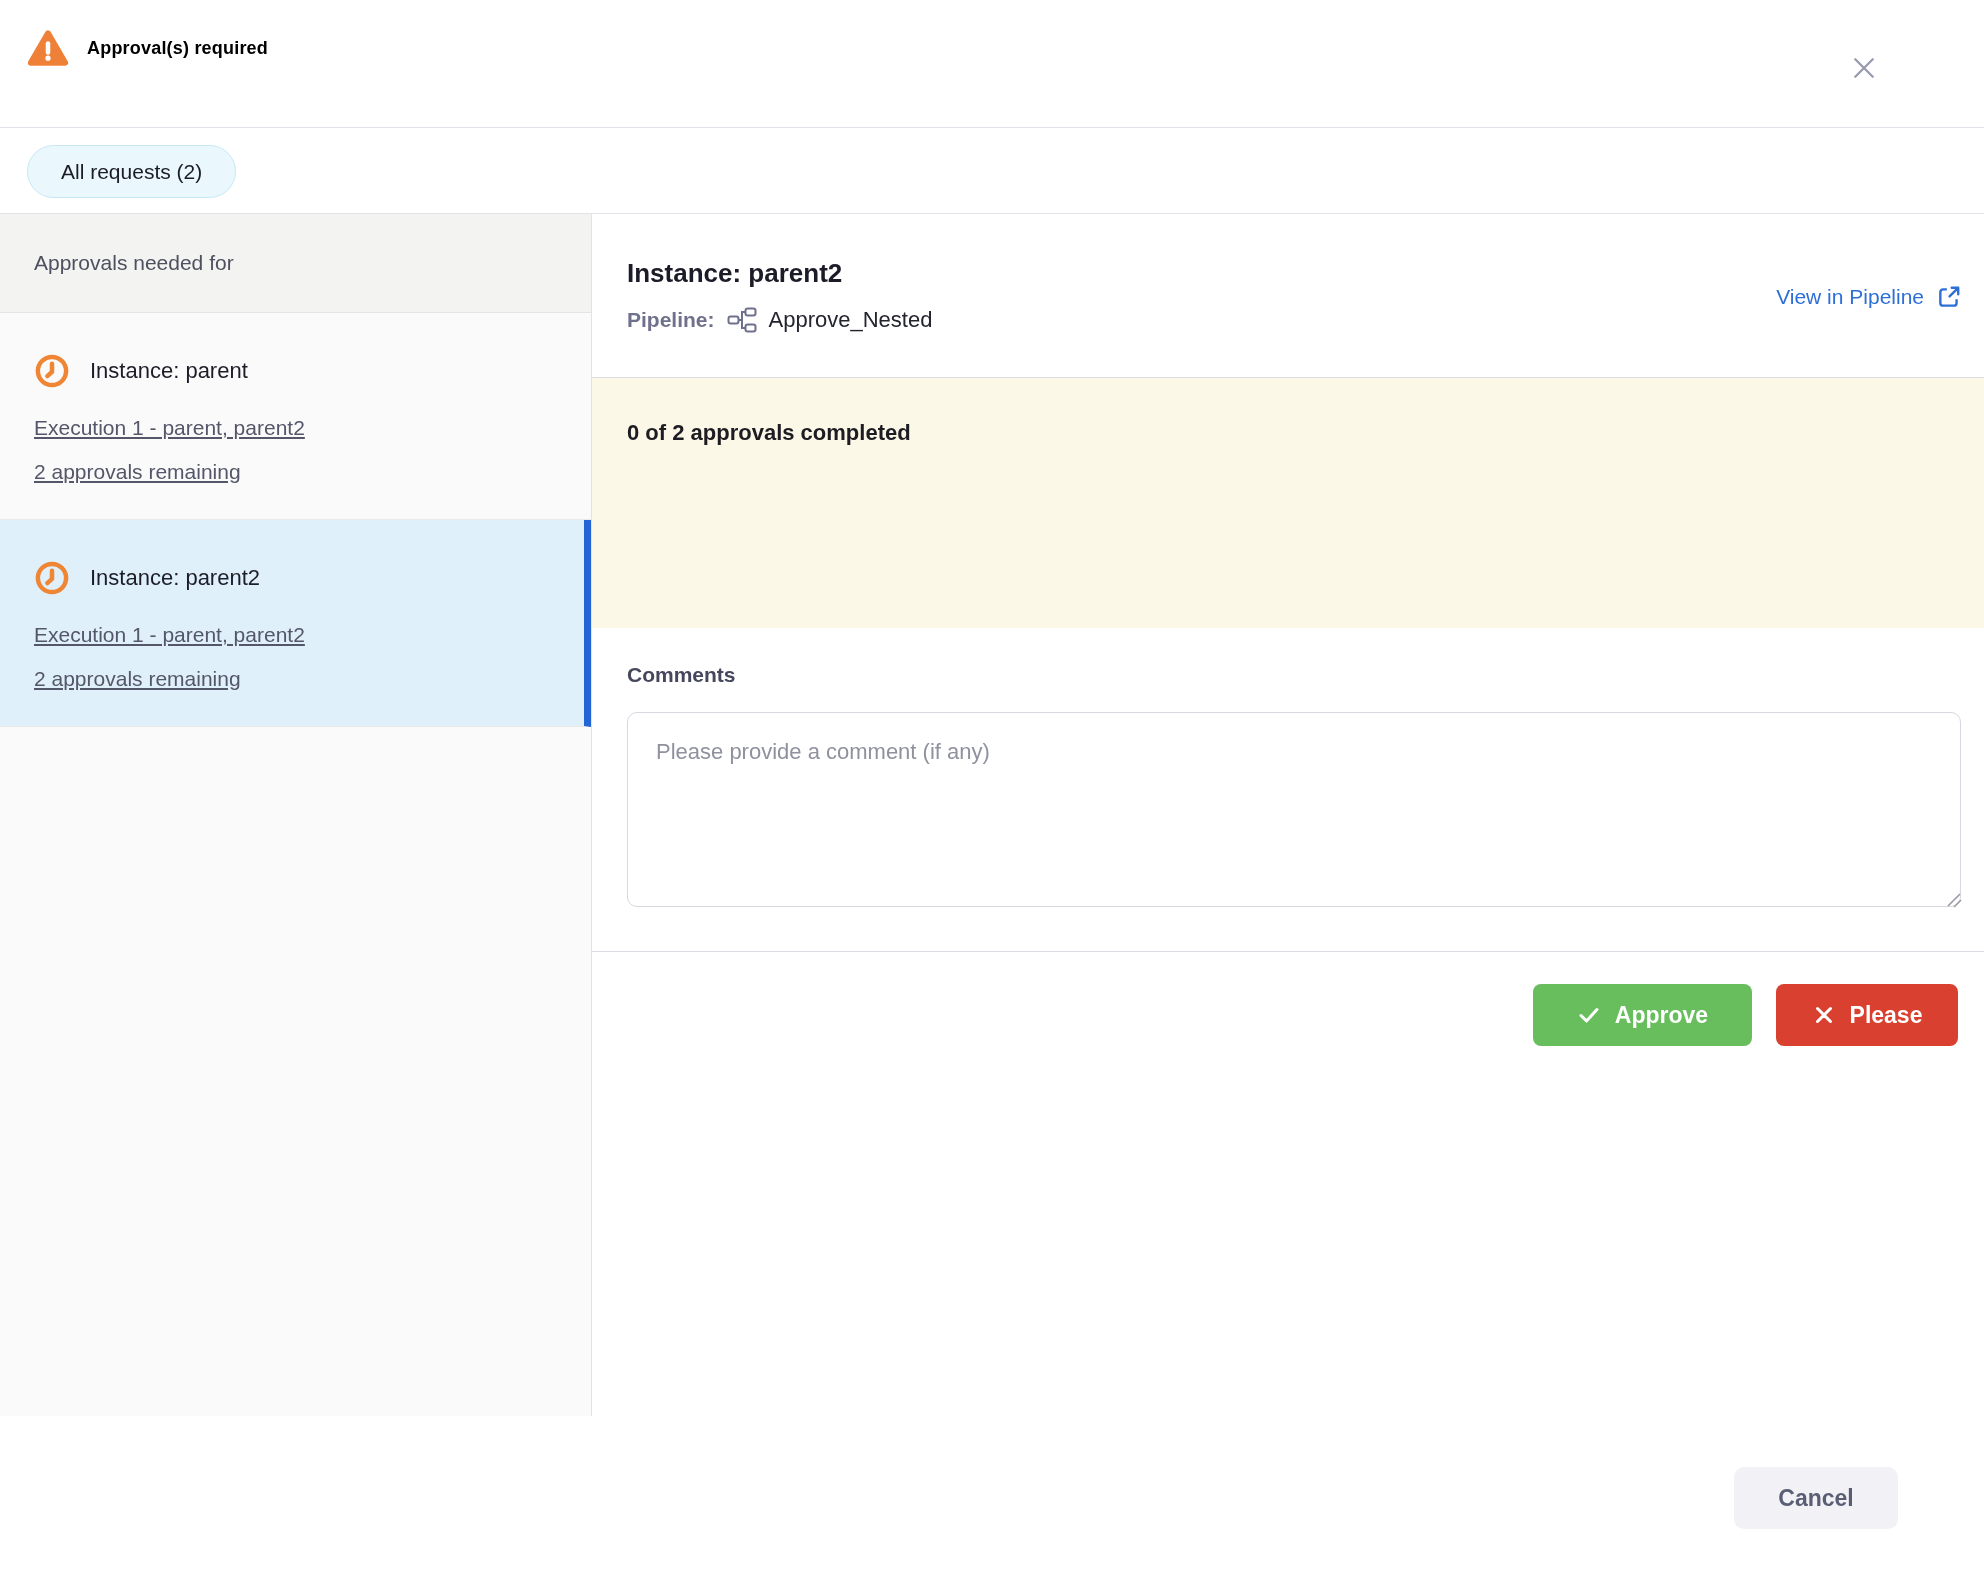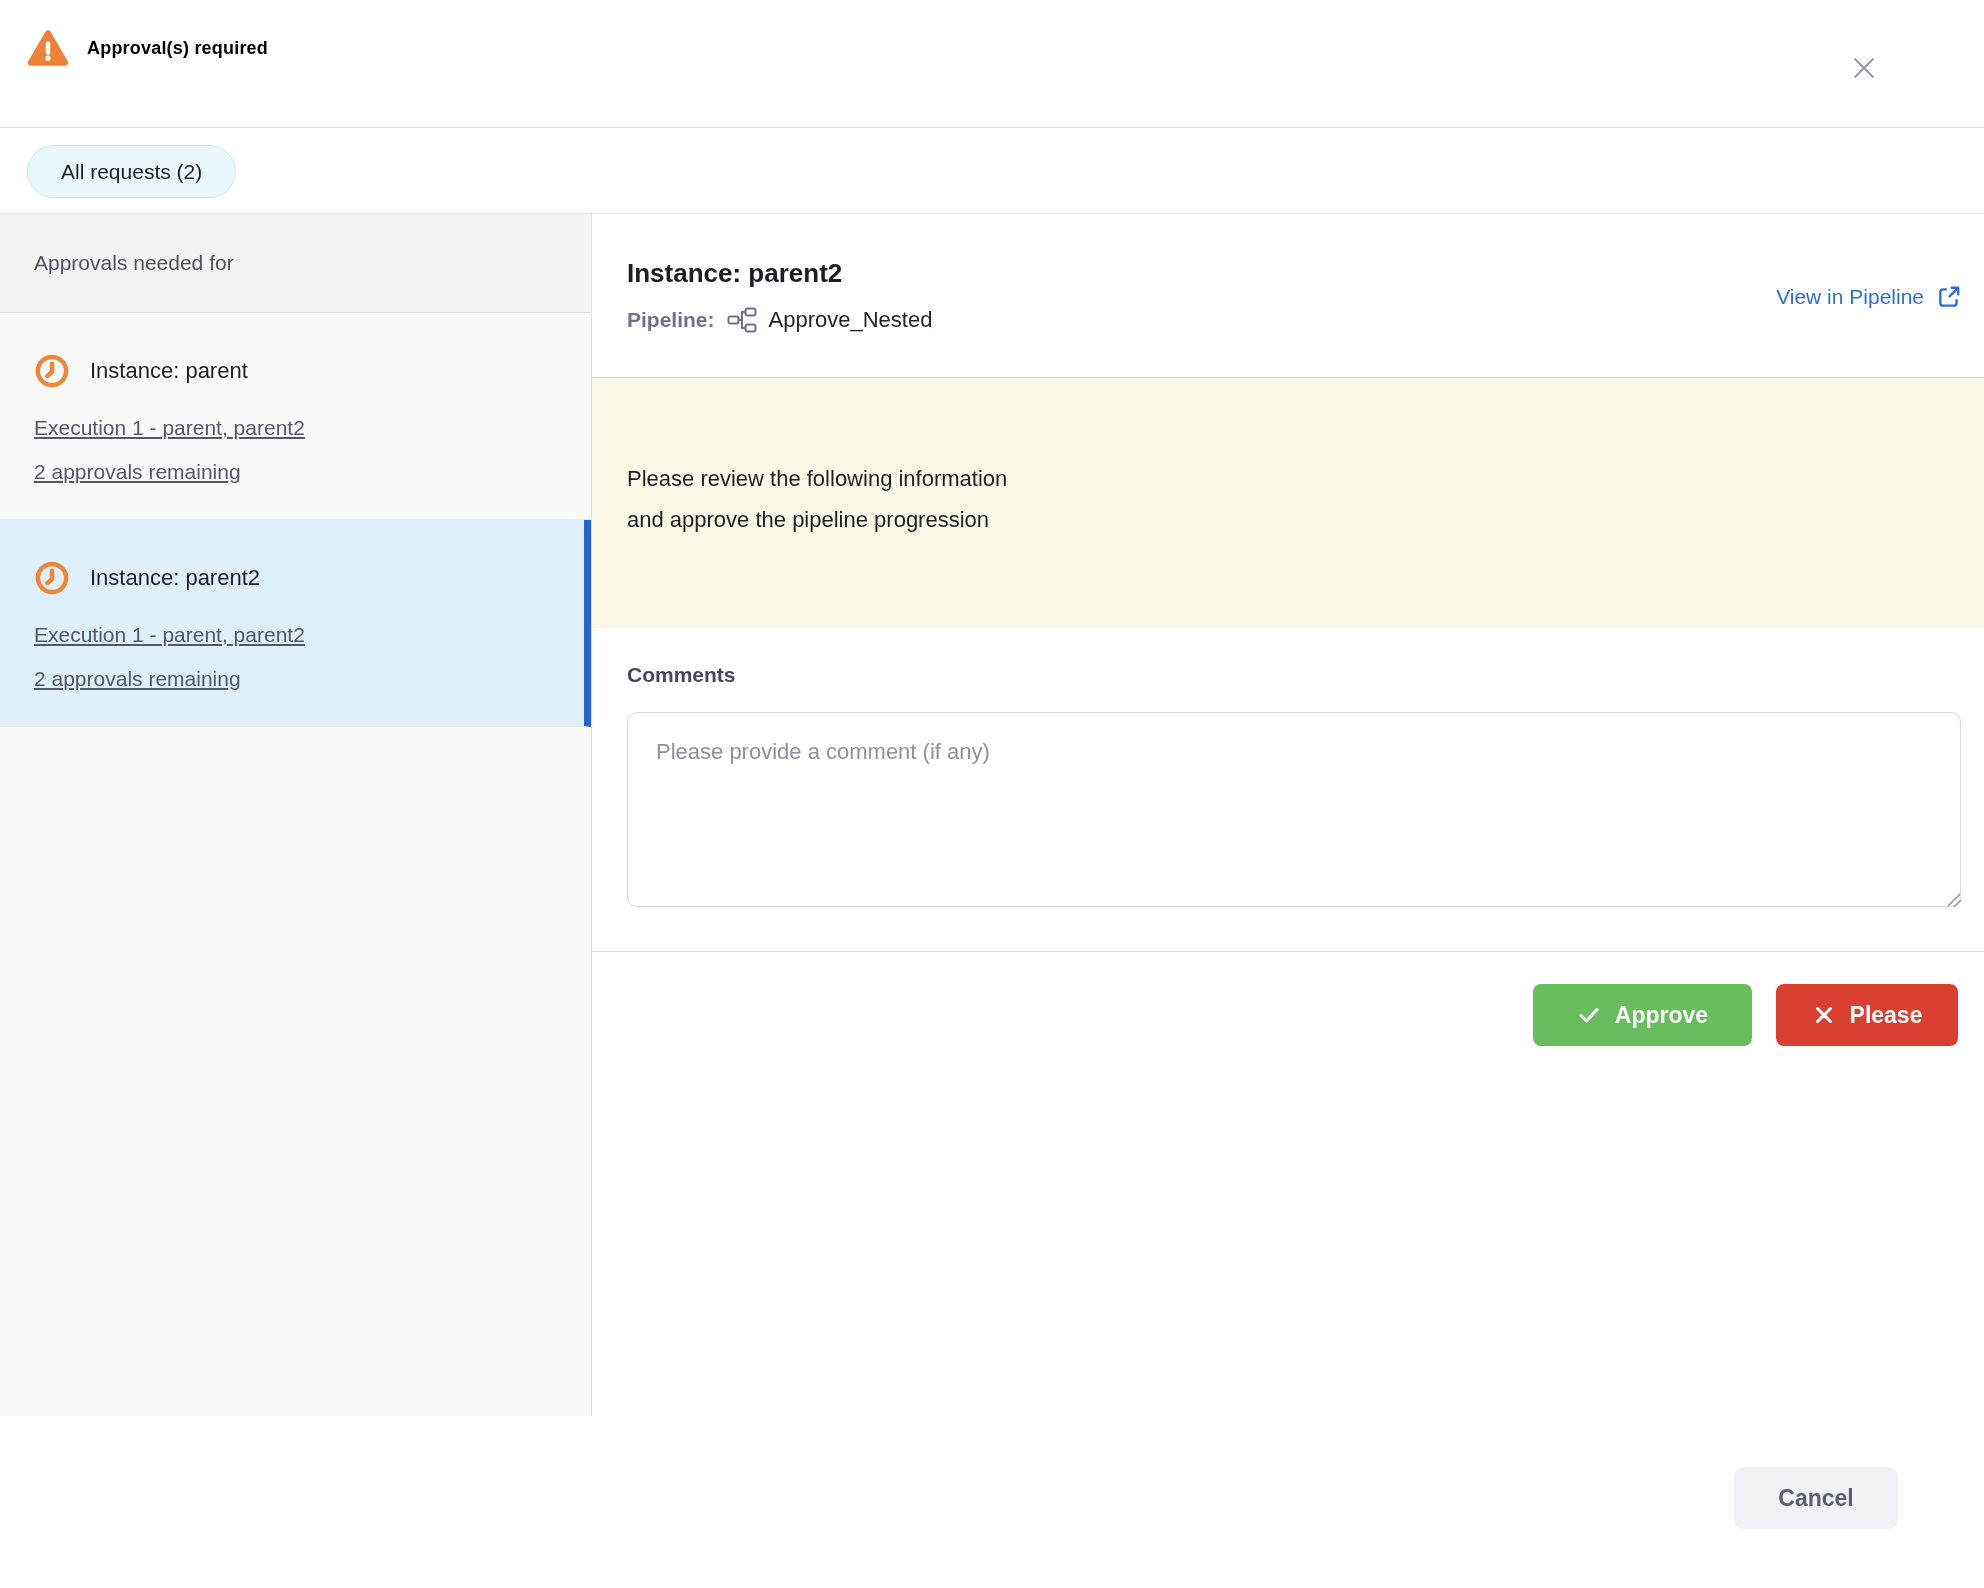--- a/index.html
+++ b/index.html
@@ -129,24 +129,21 @@
 
     <a class="view-link">
       <span>View in Pipeline</span>
       <svg class="ext-icon" viewBox="0 0 24 24">
         <path d="M10 5 H6.5 A2.5 2.5 0 0 0 4 7.5 V17.5 A2.5 2.5 0 0 0 6.5 20 H16.5 A2.5 2.5 0 0 0 19 17.5 V14" fill="none" stroke="#2d6fd6" stroke-width="2.2"></path>
         <path d="M12.5 11.5 L20.5 3.5 M14.5 3.5 H20.5 V9.5" fill="none" stroke="#2d6fd6" stroke-width="2.2" stroke-linecap="round" stroke-linejoin="round"></path>
       </svg>
     </a>
 
     <div class="banner">
-      <div class="banner-text">
-        <div>Please review the following information</div>
-        <div>and approve the pipeline progression</div>
-      </div>
+      <div class="banner-heading">0 of 2 approvals completed</div>
     </div>
 
     <div class="comments-label">Comments</div>
     <textarea class="comment-box" placeholder="Please provide a comment (if any)" style=""></textarea>
     <svg class="resize-glyph" viewBox="0 0 20 18">
       <path d="M4 16 L16 4 M10 17 L17 10" stroke="#9a9aa6" stroke-width="1.6" fill="none"></path>
     </svg>
 
     <div class="btn-divider"></div>
 

